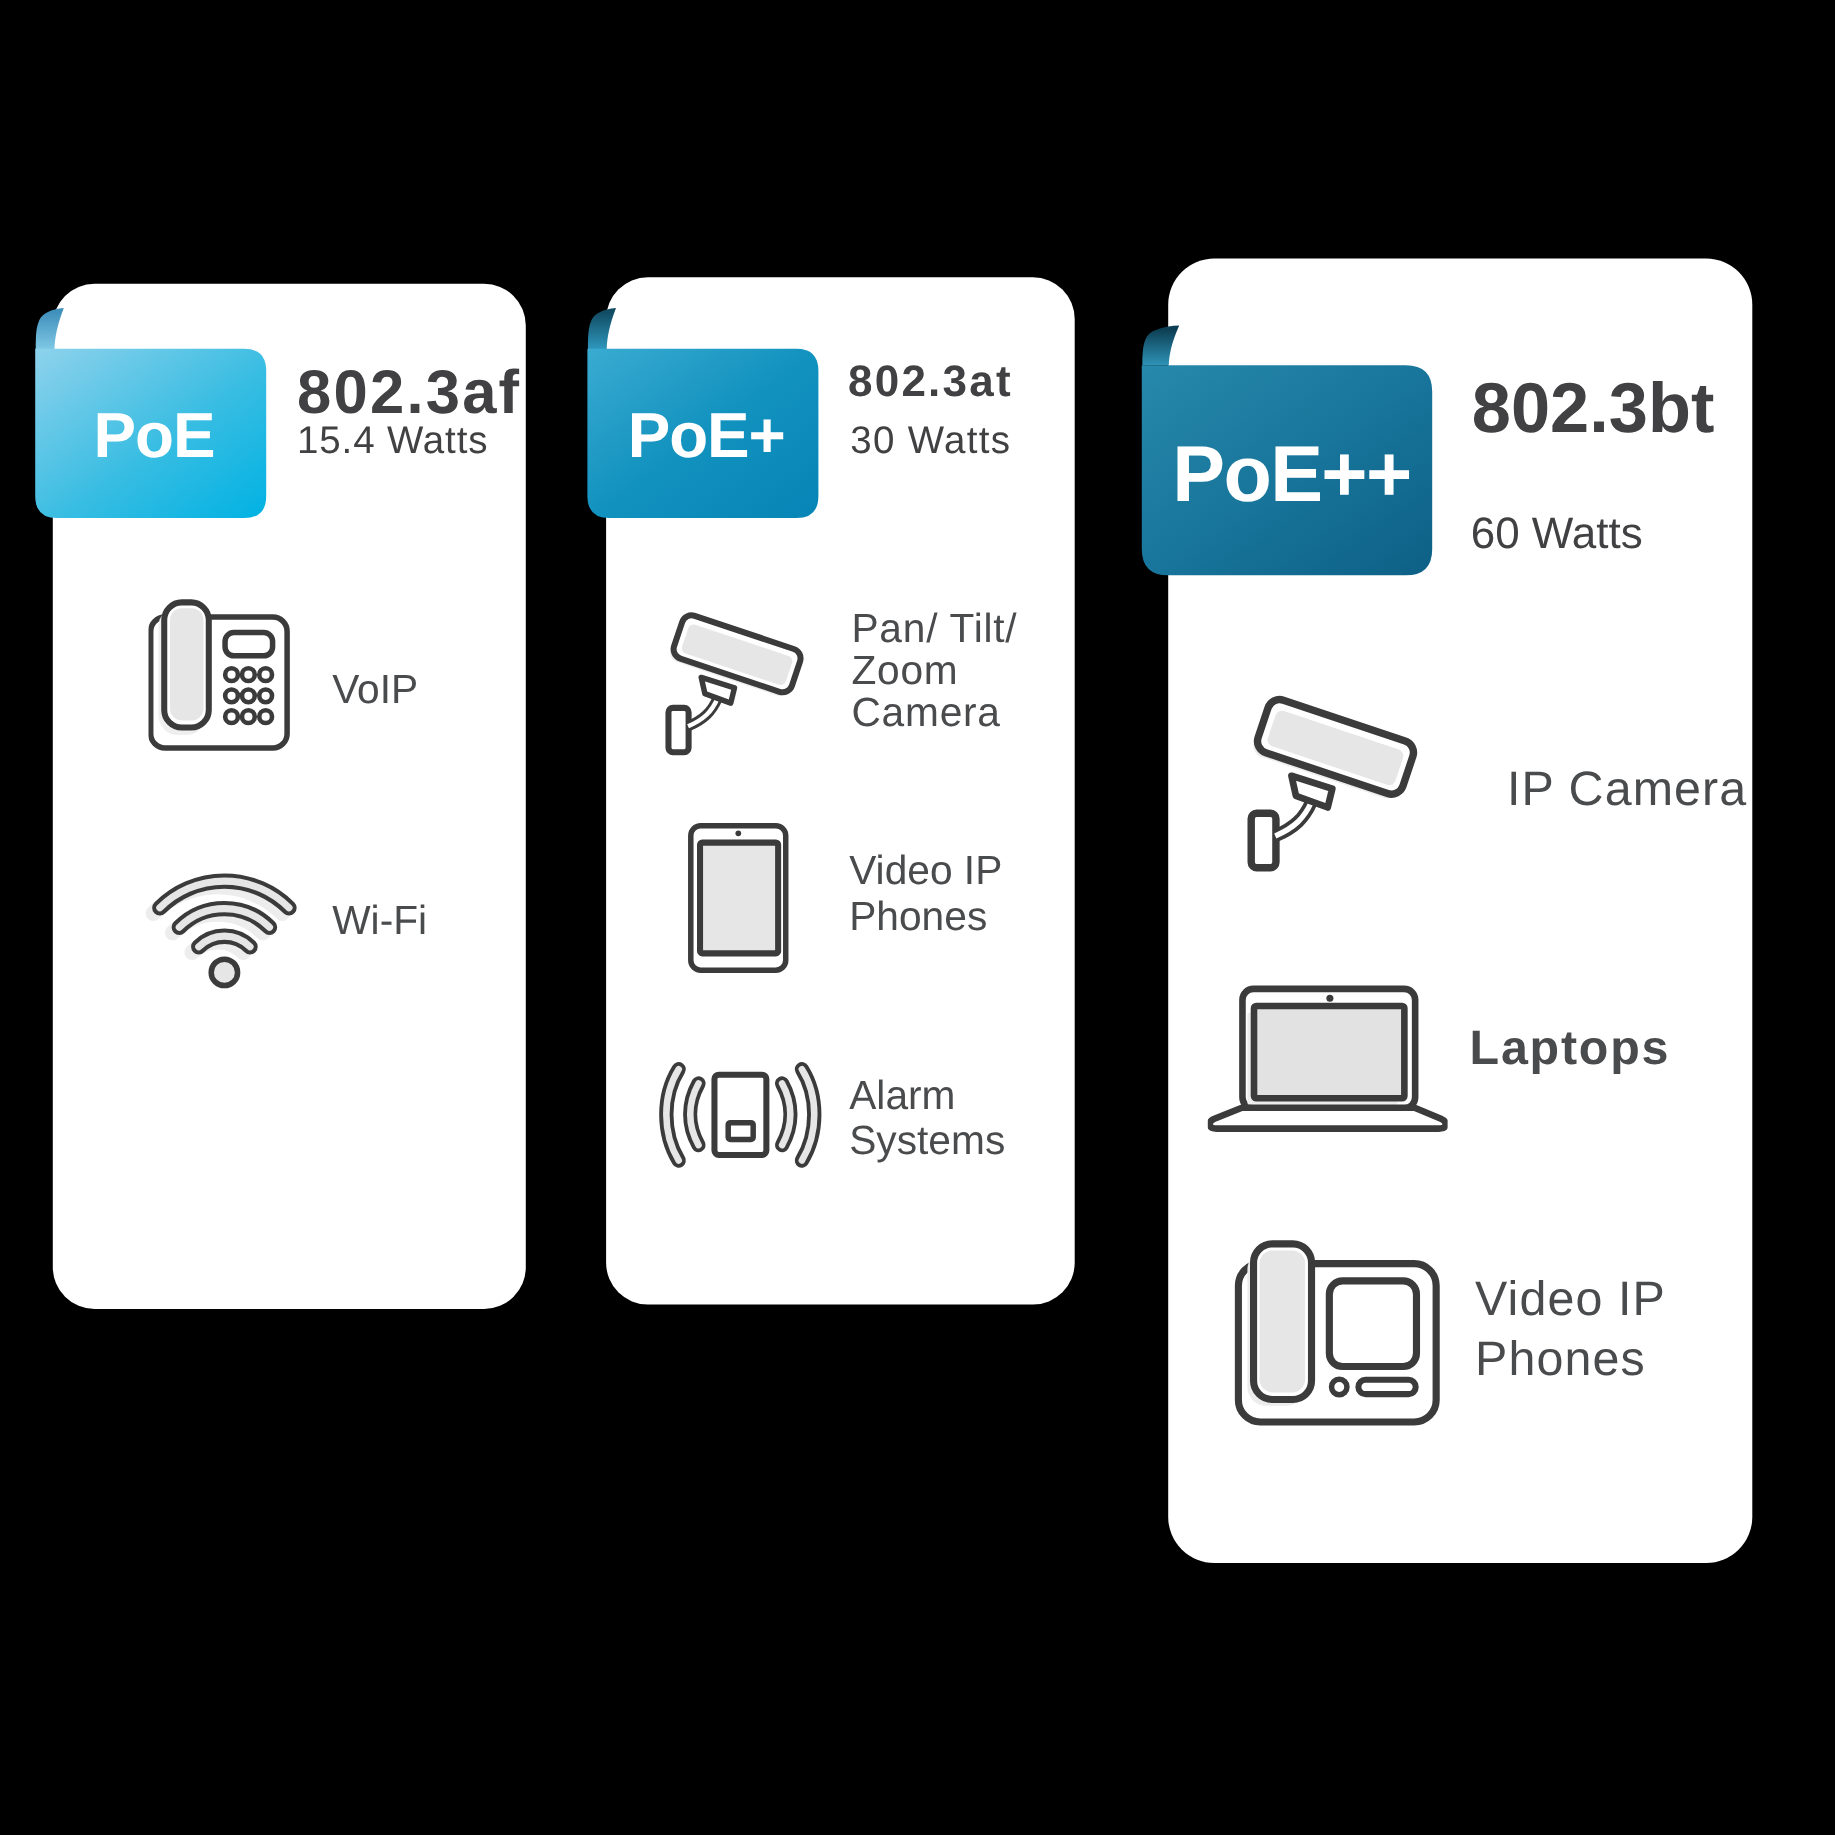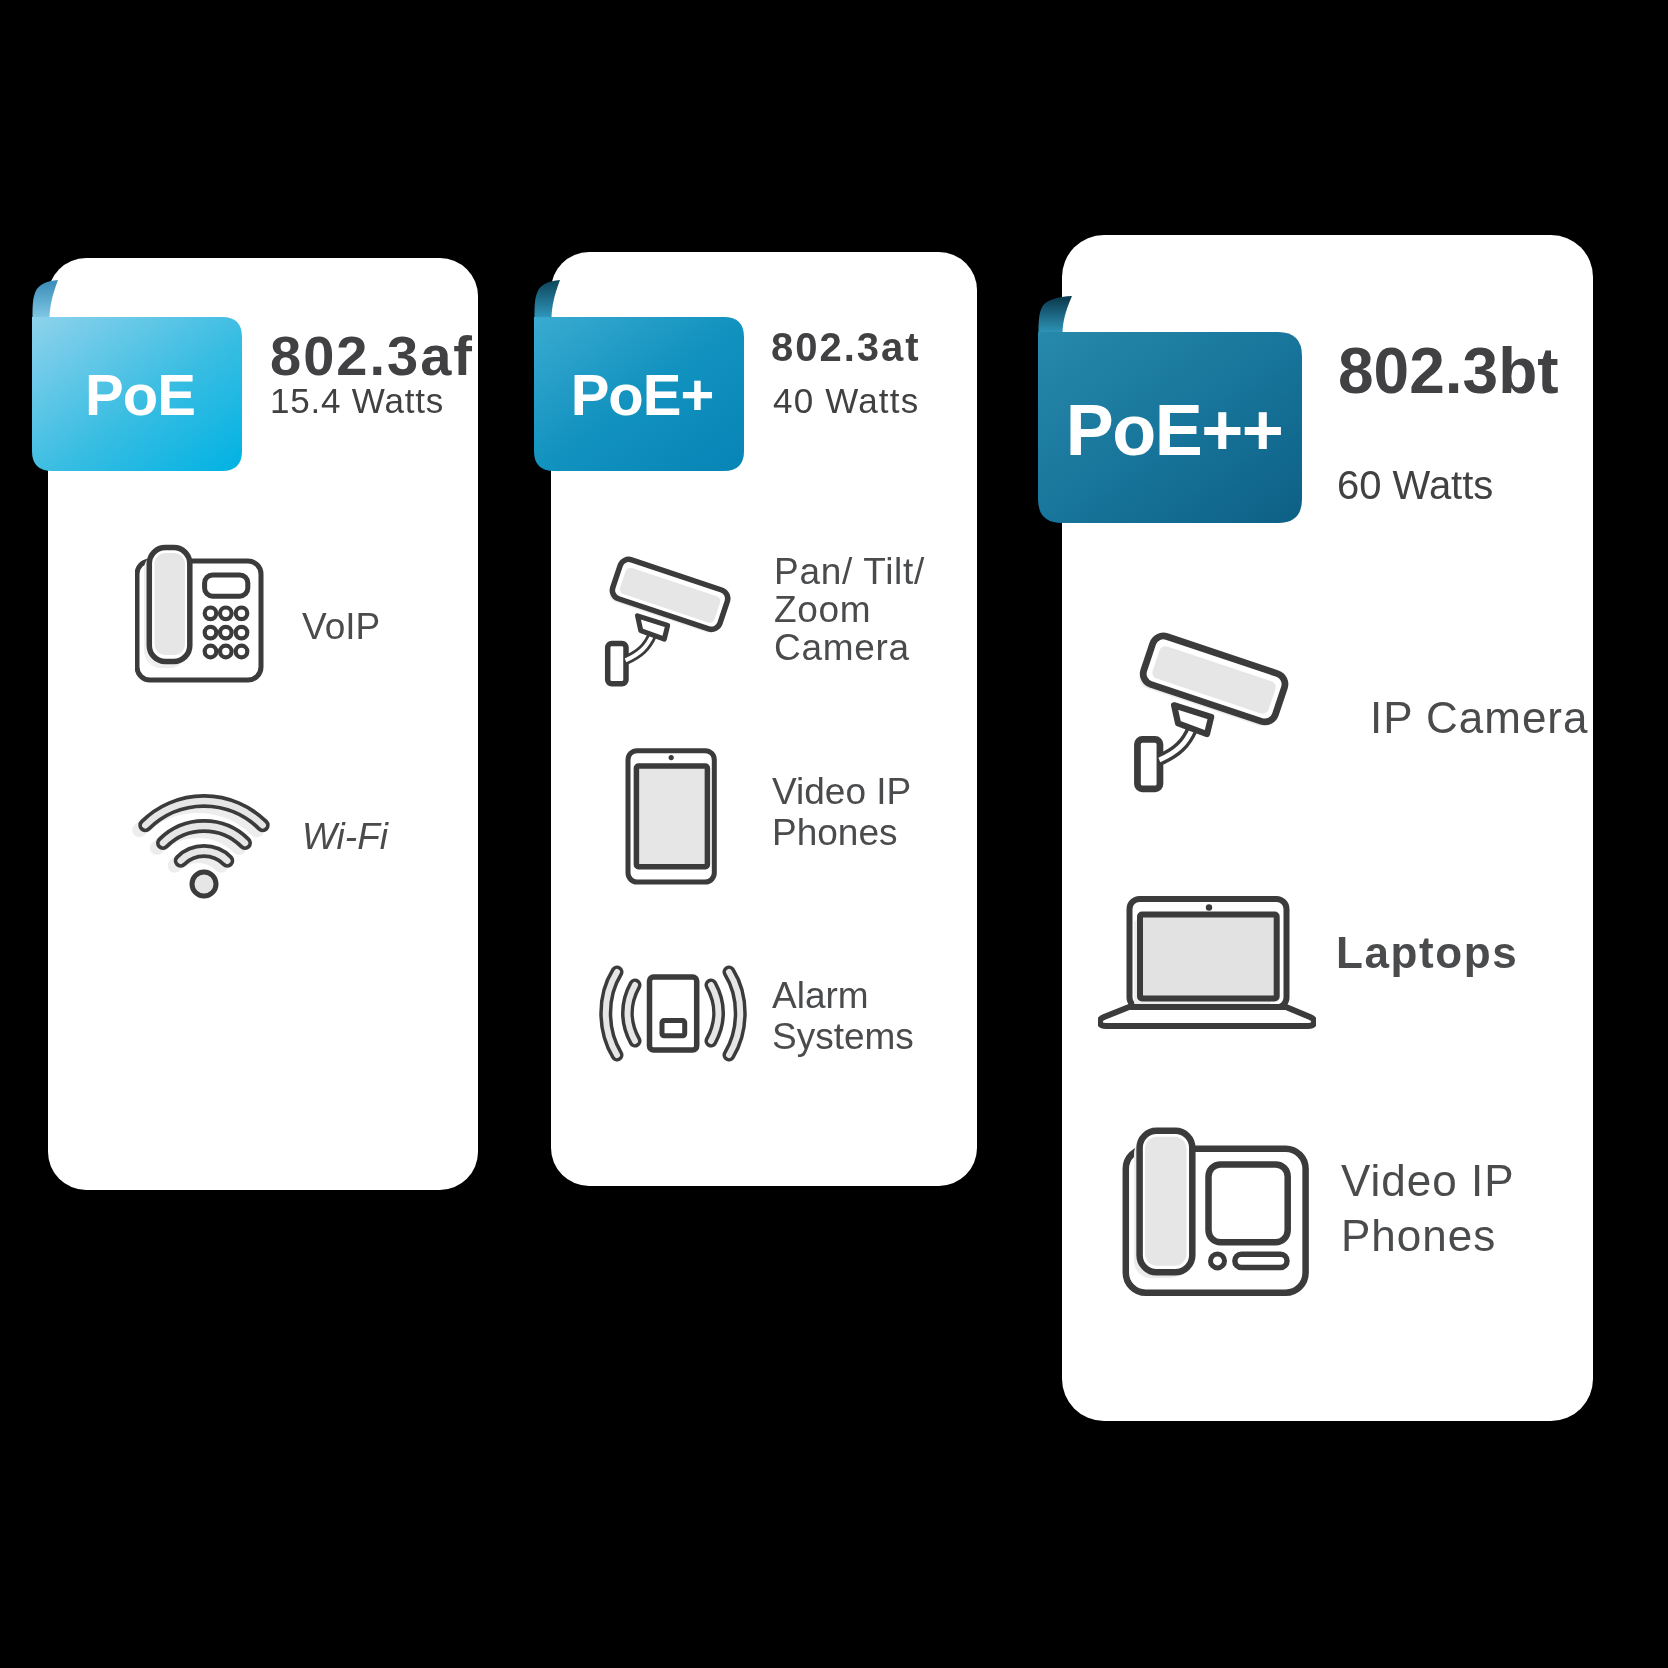--- a/index.html
+++ b/index.html
@@ -65,26 +65,26 @@
       <stop offset="1" stop-color="#2e93b6"></stop>
   </linearGradient>
   <path d="M36,4 C29,20 27,30 26.5,40 L2.5,40 C2.5,26 3.5,19 7,13.5 C11,8 22,4.5 36,4 Z" fill="url(#c3)"></path>
   <path d="M2,40 L242,40 Q266,40 266,64 L266,207 Q266,231 242,231 L26,231 Q2,231 2,207 Z" fill="url(#g3)"></path>
   <text x="138" y="163" text-anchor="middle" font-family="Liberation Sans" font-size="72" font-weight="bold" letter-spacing="-1.5" fill="#ffffff">PoE++</text>
 </svg>
 
 <div class="abs hdr1" style="left:270px;top:328px;font-size:56px;letter-spacing:2px;">802.3af</div>
 <div class="abs hdr2" style="left:270px;top:383px;font-size:35px;letter-spacing:0.8px;">15.4 Watts</div>
 <div class="abs hdr1" style="left:771px;top:327px;font-size:40px;letter-spacing:2px;">802.3at</div>
-<div class="abs hdr2" style="left:773px;top:383px;font-size:35px;letter-spacing:1.2px;">40 Watts</div>
+<div class="abs hdr2" style="left:773px;top:383px;font-size:35px;letter-spacing:1.2px;">30 Watts</div>
 <div class="abs hdr1" style="left:1338px;top:339px;font-size:64px;">802.3bt</div>
 <div class="abs hdr2" style="left:1337px;top:417px;font-size:40px;margin-top:48px;">60 Watts</div>
 
 <div class="abs lbl" style="left:302px;top:608px;font-size:37px;">VoIP</div>
-<div class="abs lbl" style="left:302px;top:818px;font-size:37px;font-style:italic;">Wi-Fi</div>
+<div class="abs lbl" style="left:302px;top:818px;font-size:37px;">Wi-Fi</div>
 <div class="abs lbl" style="left:774px;top:553px;font-size:37px;line-height:38px;letter-spacing:0.7px;">Pan/ Tilt/<br>Zoom<br>Camera</div>
 <div class="abs lbl" style="left:772px;top:771px;font-size:37px;line-height:41px;">Video IP<br>Phones</div>
 <div class="abs lbl" style="left:772px;top:975px;font-size:37px;line-height:41px;">Alarm<br>Systems</div>
 <div class="abs lbl" style="left:1334px;top:696px;font-size:44px;letter-spacing:1px;margin-left:36px;">IP Camera</div>
 <div class="abs lbl" style="left:1336px;top:931px;font-size:44px;letter-spacing:1.6px;font-weight:bold;">Laptops</div>
 <div class="abs lbl" style="left:1341px;top:1153px;font-size:44px;line-height:55px;letter-spacing:1px;">Video IP<br>Phones</div>
 
 <svg class="abs" style="left:135px;top:542px;" width="130" height="142" viewBox="0 0 130 142">
   <rect x="2" y="19" width="124" height="119" rx="13" fill="#fff" stroke="#3b3b3b" stroke-width="5"></rect>
   <rect x="10" y="12" width="41" height="114" rx="16" fill="#ececec"></rect>

